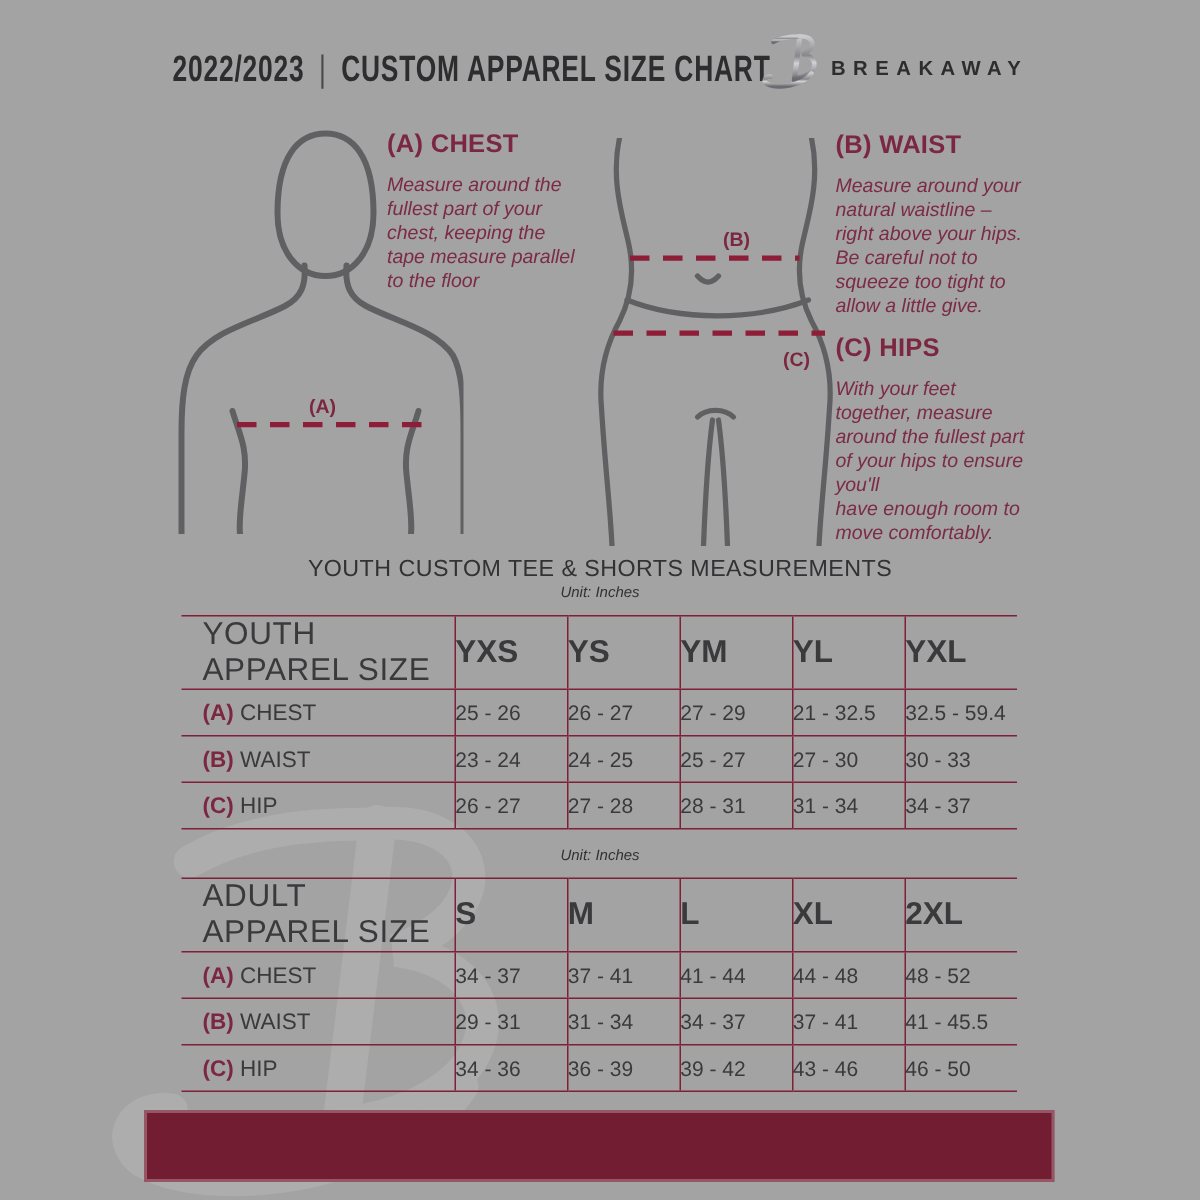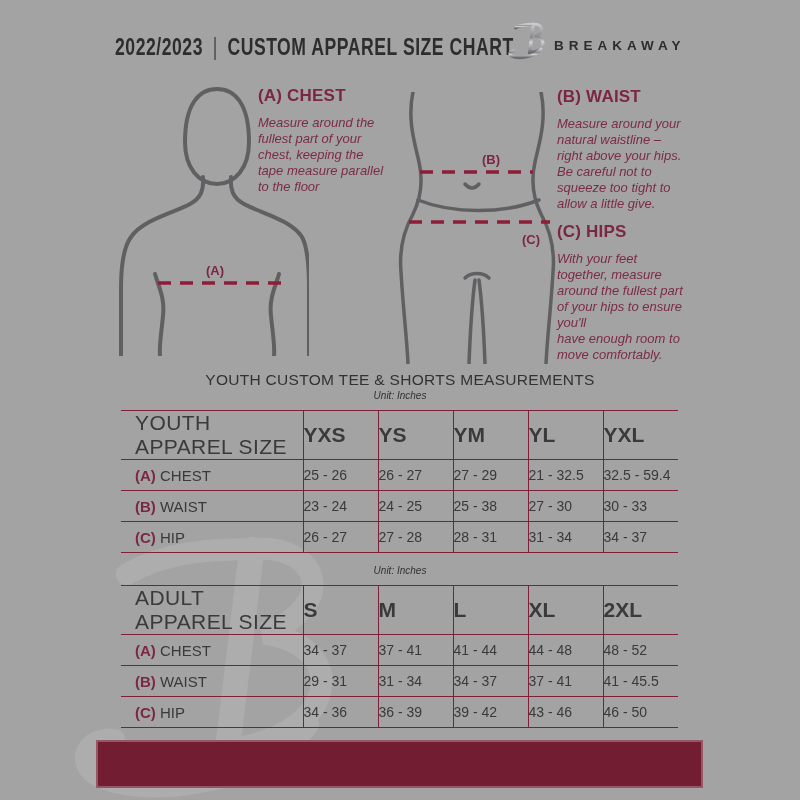--- a/index.html
+++ b/index.html
@@ -180,21 +180,21 @@
         <td>25 - 26</td>
         <td>26 - 27</td>
         <td>27 - 29</td>
         <td>21 - 32.5</td>
         <td>32.5 - 59.4</td>
       </tr>
       <tr>
         <td><span class="pfx">(B)</span> <span>WAIST</span></td>
         <td>23 - 24</td>
         <td>24 - 25</td>
-        <td>25 - 38</td>
+        <td>25 - 27</td>
         <td>27 - 30</td>
         <td>30 - 33</td>
       </tr>
       <tr>
         <td><span class="pfx">(C)</span> <span>HIP</span></td>
         <td>26 - 27</td>
         <td>27 - 28</td>
         <td>28 - 31</td>
         <td>31 - 34</td>
         <td>34 - 37</td>

